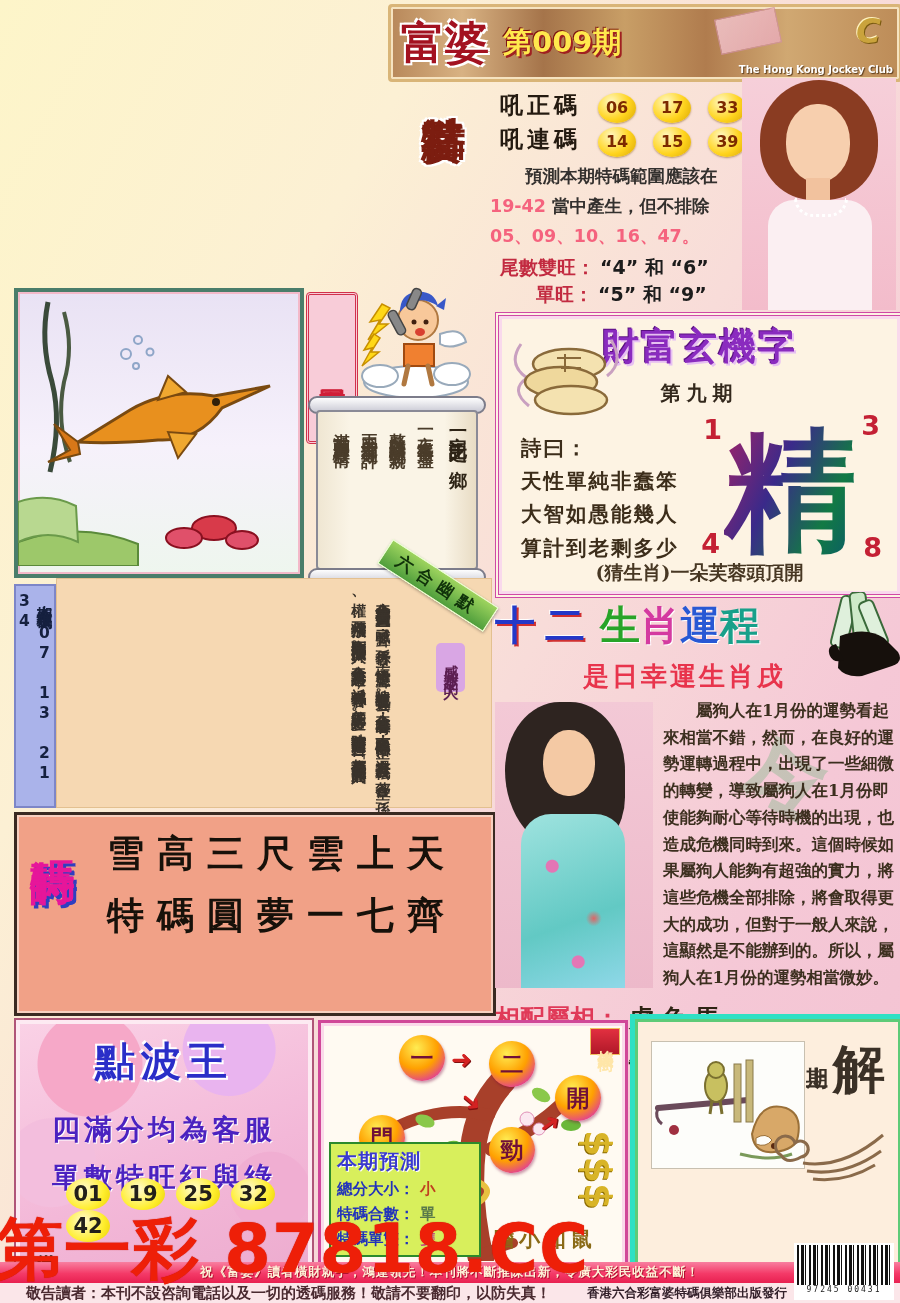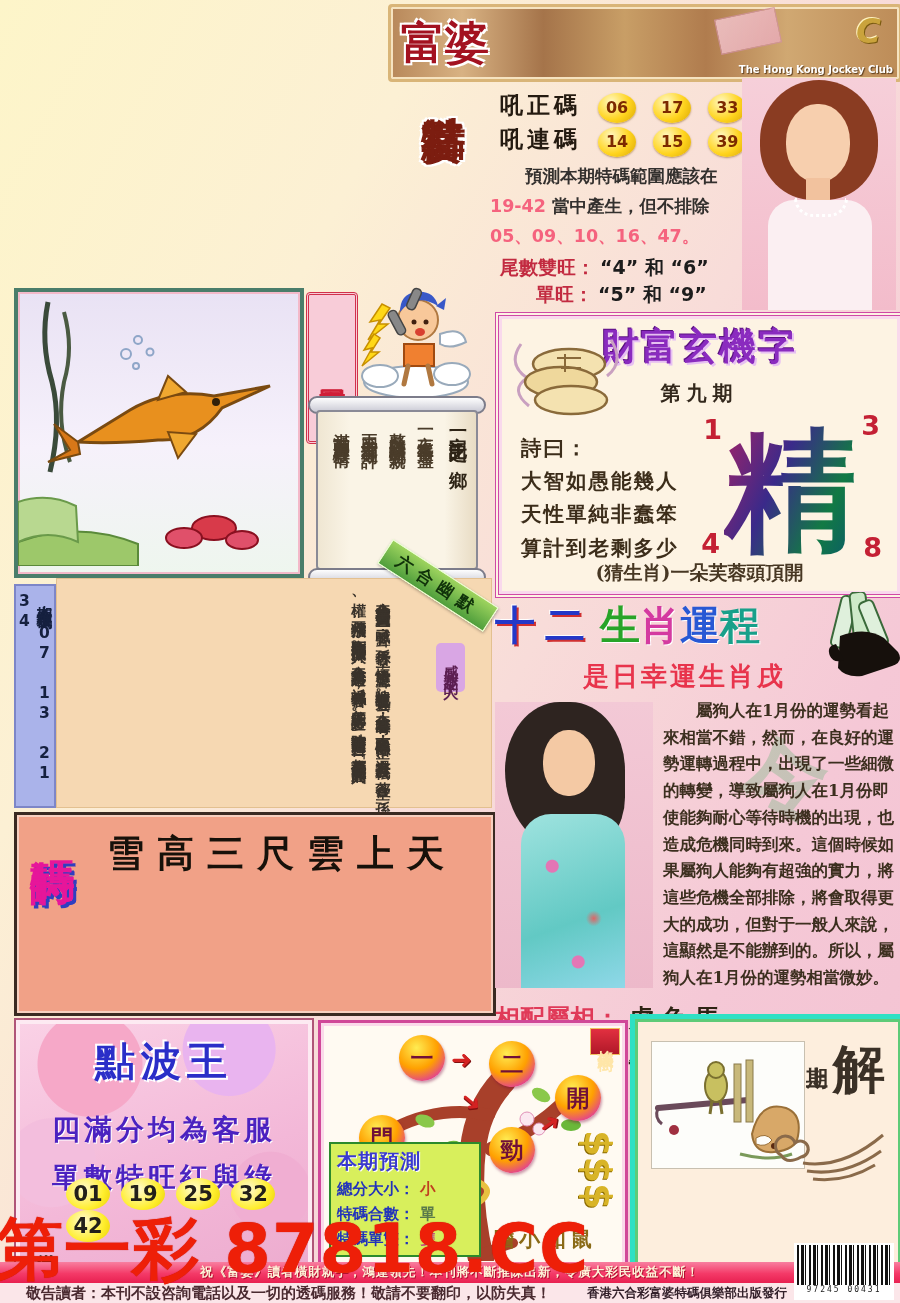--- a/index.html
+++ b/index.html
@@ -157,20 +157,21 @@
   .fpub{margin-left:36px;font-size:12.5px;font-weight:900;color:#33202a;}
   .barcode{left:794px;top:1243px;width:100px;height:57px;background:#fff;z-index:70;padding:2px 3px;box-sizing:border-box;}
   .bars{height:40px;background:repeating-linear-gradient(90deg,#111 0 2px,#fff 2px 4px,#111 4px 7px,#fff 7px 8px,#111 8px 9px,#fff 9px 12px);}
   .bdigits{text-align:center;font-size:8px;color:#222;letter-spacing:2px;font-family:"DejaVu Sans Mono",monospace;}
 </style>
 </head>
 <body>
 
 <div class="abs hdr">
   <span class="masthead">富婆</span>
+  <span class="issue">第009期</span>
   <span class="banknote"></span>
   <span class="horseshoe">C</span>
   <span class="club">The Hong Kong Jockey Club</span>
 </div>
 
 <div class="abs vtext fptitle">富婆點特</div>
 
 <div class="abs" style="left:500px;top:90px;">
   <span class="rowlab">吼正碼</span>
   <span class="ball">06</span>
@@ -274,22 +275,22 @@
   <svg class="abs" style="left:12px;top:8px;" width="110" height="100" viewBox="0 0 110 100">
     <path d="M10 20 q-14 20 6 34 q-18 12 2 28" stroke="#c9a0c0" stroke-width="3" fill="none"></path>
     <path d="M100 16 q14 22 -4 36" stroke="#c9a0c0" stroke-width="3" fill="none"></path>
     <ellipse cx="58" cy="40" rx="36" ry="15" fill="#f4e2b0" stroke="#8a6a3a" stroke-width="2.5"></ellipse>
     <ellipse cx="50" cy="58" rx="36" ry="15" fill="#efd89c" stroke="#8a6a3a" stroke-width="2.5"></ellipse>
     <ellipse cx="60" cy="76" rx="36" ry="14" fill="#f4e2b0" stroke="#8a6a3a" stroke-width="2.5"></ellipse>
     <path d="M46 34 h24 M50 44 h20 M54 30 v18" stroke="#8a6a3a" stroke-width="2" fill="none"></path>
   </svg>
   <div class="mpoem">
     <div>詩曰：</div>
+    <div>天性單純非蠢笨</div>
     <div>大智如愚能幾人</div>
-    <div>天性單純非蠢笨</div>
     <div>算計到老剩多少</div>
   </div>
   <div class="bigchar">精</div>
   <div class="corner" style="right:178px;top:98px;">1</div>
   <div class="corner" style="right:20px;top:94px;">3</div>
   <div class="corner" style="right:180px;top:212px;">4</div>
   <div class="corner" style="right:18px;top:216px;">8</div>
   <div class="mhint">(猜生肖)一朵芙蓉頭頂開</div>
 </div>
 
@@ -301,20 +302,21 @@
   <div class="story">金角大王將寶葫蘆倒置，喊了一聲：孫行者。悟空應了一聲，嗖地便被吸了進去。金角大王查看時，裏面除了孫悟空，還有行者武松、蒼徑空、孫權、六耳獼猴、金剛等熙熙攘攘一幹人。金角大王驚訝道：祇喊孫行者，怎的來了這許多。這時寶葫蘆開口言道：這都是你「可能感興趣的人」</div>
   <div class="pill">
     <span>感興趣的人</span>
   </div>
   <div class="ribbon">六合幽默</div>
 </div>
 
 <div class="abs pbox">
   <div class="ptitle">特碼詩</div>
   <div class="pline" style="top:14px;">雪高三尺雲上天</div>
+  <div class="pline" style="top:76px;">特碼圓夢一七齊</div>
 </div>
 
 <div class="abs zodiac">
   <div style="position:relative;">
     <span class="ztitle zpre">十二</span>
     <span class="ztitle zmain"><span>生</span><span>肖</span><span>運</span><span>程</span></span>
     <svg class="fist" width="96" height="86" viewBox="0 0 96 86">
       <rect x="30" y="4" width="16" height="52" rx="5" fill="#dff0dc" stroke="#3a6a3a" stroke-width="2" transform="rotate(14 38 30)"></rect>
       <rect x="46" y="0" width="16" height="54" rx="5" fill="#cdeac8" stroke="#3a6a3a" stroke-width="2" transform="rotate(-6 54 27)"></rect>
       <rect x="60" y="8" width="15" height="48" rx="5" fill="#dff0dc" stroke="#3a6a3a" stroke-width="2" transform="rotate(-22 67 32)"></rect>

